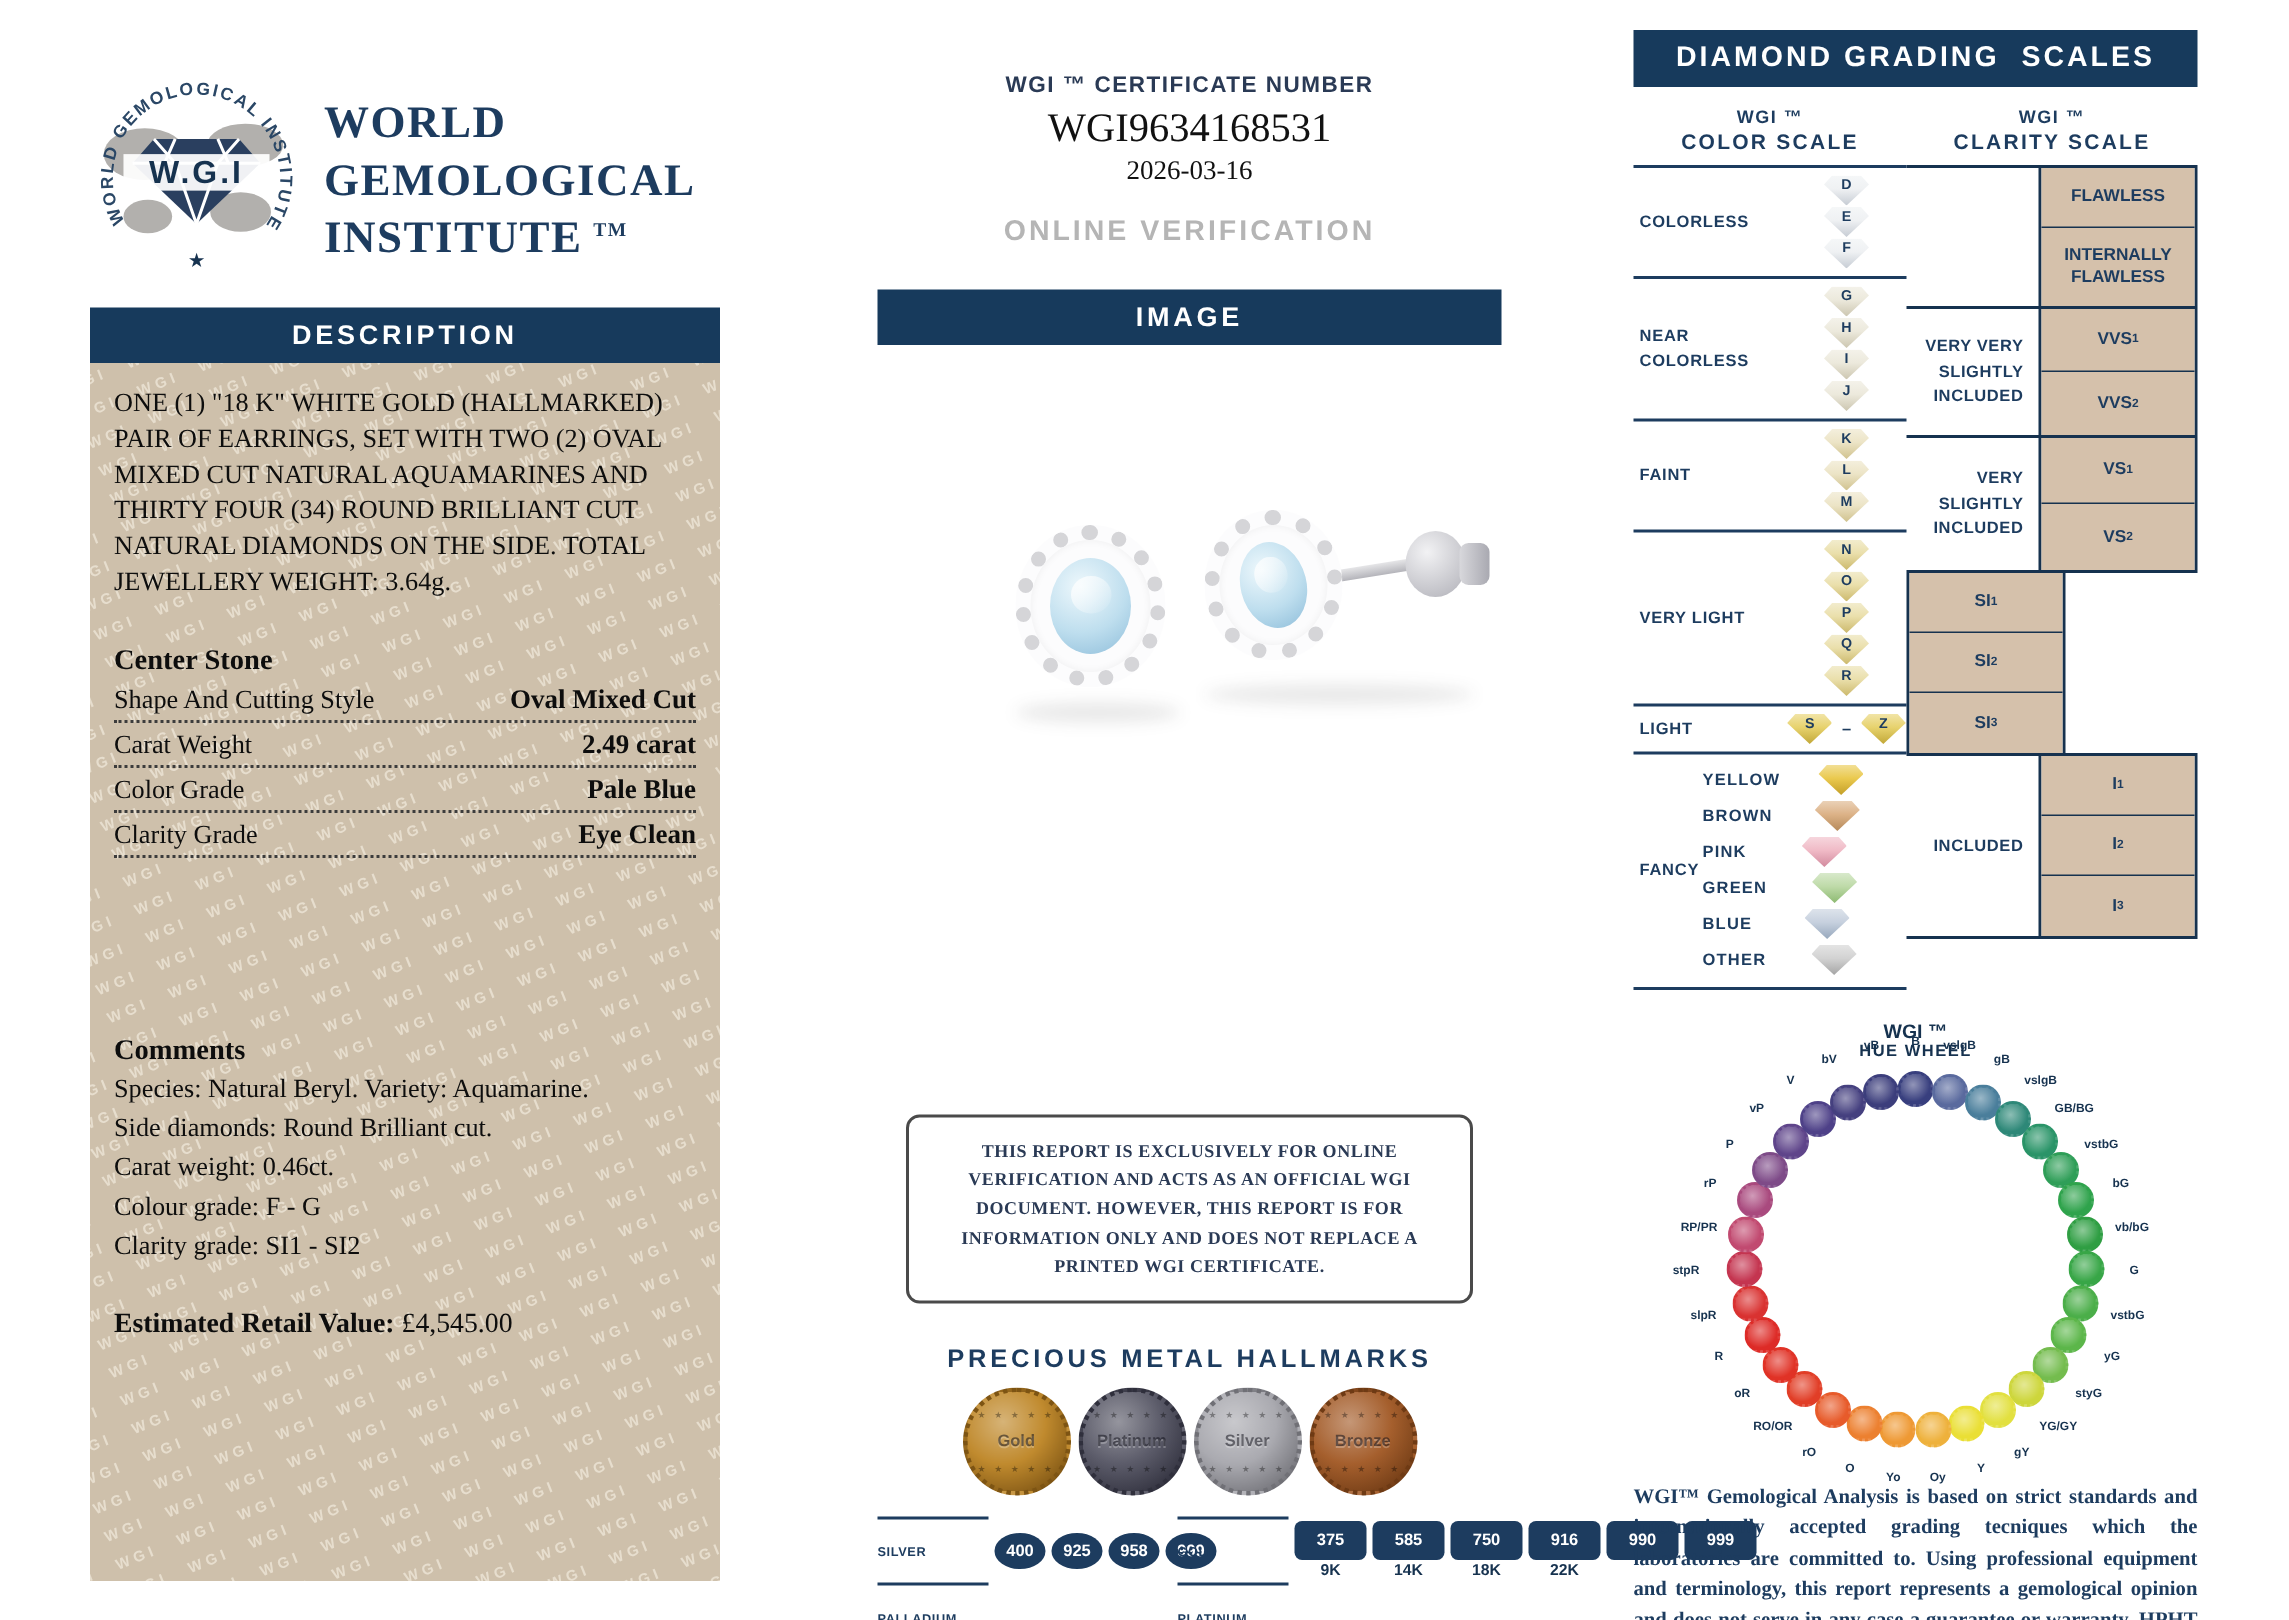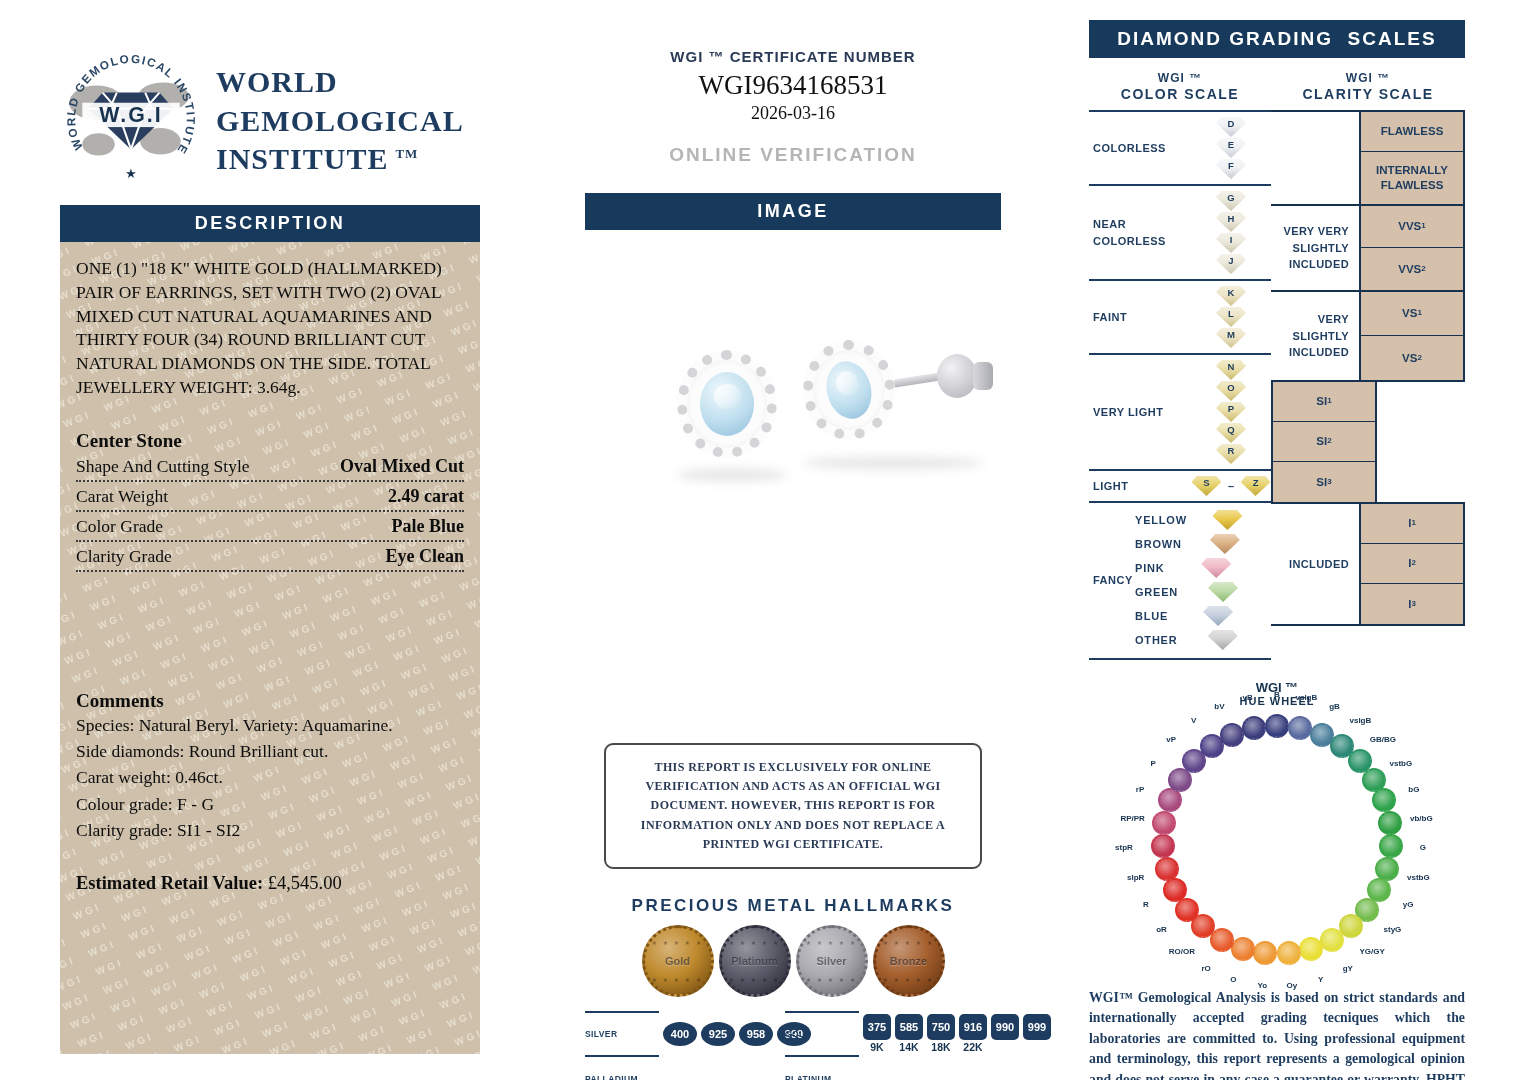--- a/index.html
+++ b/index.html
@@ -77,21 +77,21 @@
   .stars-top { top:11px; } .stars-bottom { bottom:11px; }
   .hallmark-grid { display:grid; grid-template-columns:200px 216px; margin-top:14px; text-align:left; }
   .hm-row { display:flex; align-items:flex-start; }
   .hm-label { width:74px; flex:0 0 auto; display:flex; align-items:center; height:46px;
               font-size:8.5px; font-weight:bold; color:#1d3c5f; letter-spacing:.4px; }
   .hm-label.bt { border-top:2px solid #1d3c5f; } .hm-label.bb { border-bottom:2px solid #1d3c5f; }
   .hm-badges { display:flex; align-items:center; gap:4px; min-height:46px; flex-wrap:nowrap; padding-left:4px; }
   .badge { background:#1d3c5f; color:#fff; font-weight:bold; font-size:11px; display:flex;
            align-items:center; justify-content:center; flex:0 0 auto; }
   .badge.oval { width:34px; height:24px; border-radius:50%; }
-  .badge.sq { width:28px; height:26px; border-radius:5px; }
+  .badge.sq { width:48px; height:26px; border-radius:5px; }
   .kcol { display:flex; flex-direction:column; align-items:center; gap:1px; }
   .klabel { font-size:10.5px; font-weight:bold; color:#16324f; height:13px; }
 
   
   .right-col { position:absolute; left:1089px; top:20px; width:376px; }
   .grading-bar { font-size:19px; letter-spacing:2px; }
   .scales { display:flex; margin-top:13px; }
   .color-scale { width:182px; }
   .clarity-scale { width:194px; }
   .scale-head { text-align:center; color:#1d3c5f; font-weight:bold; margin-bottom:8px; }

